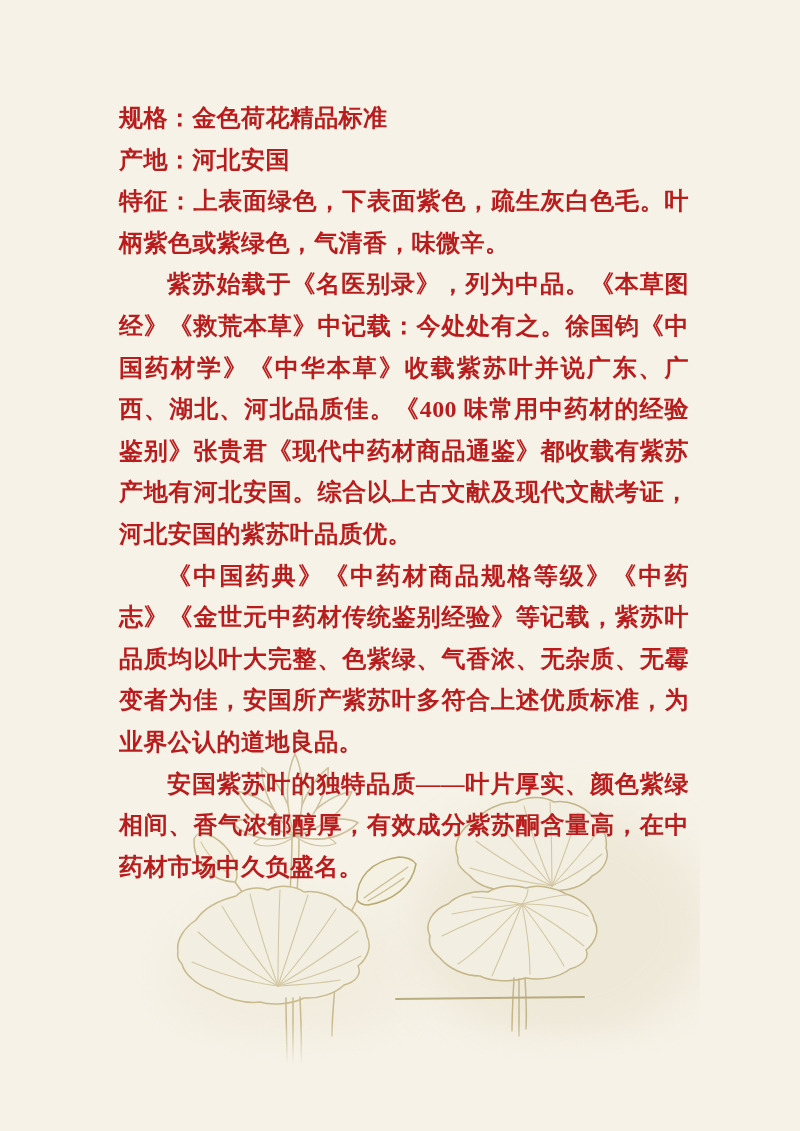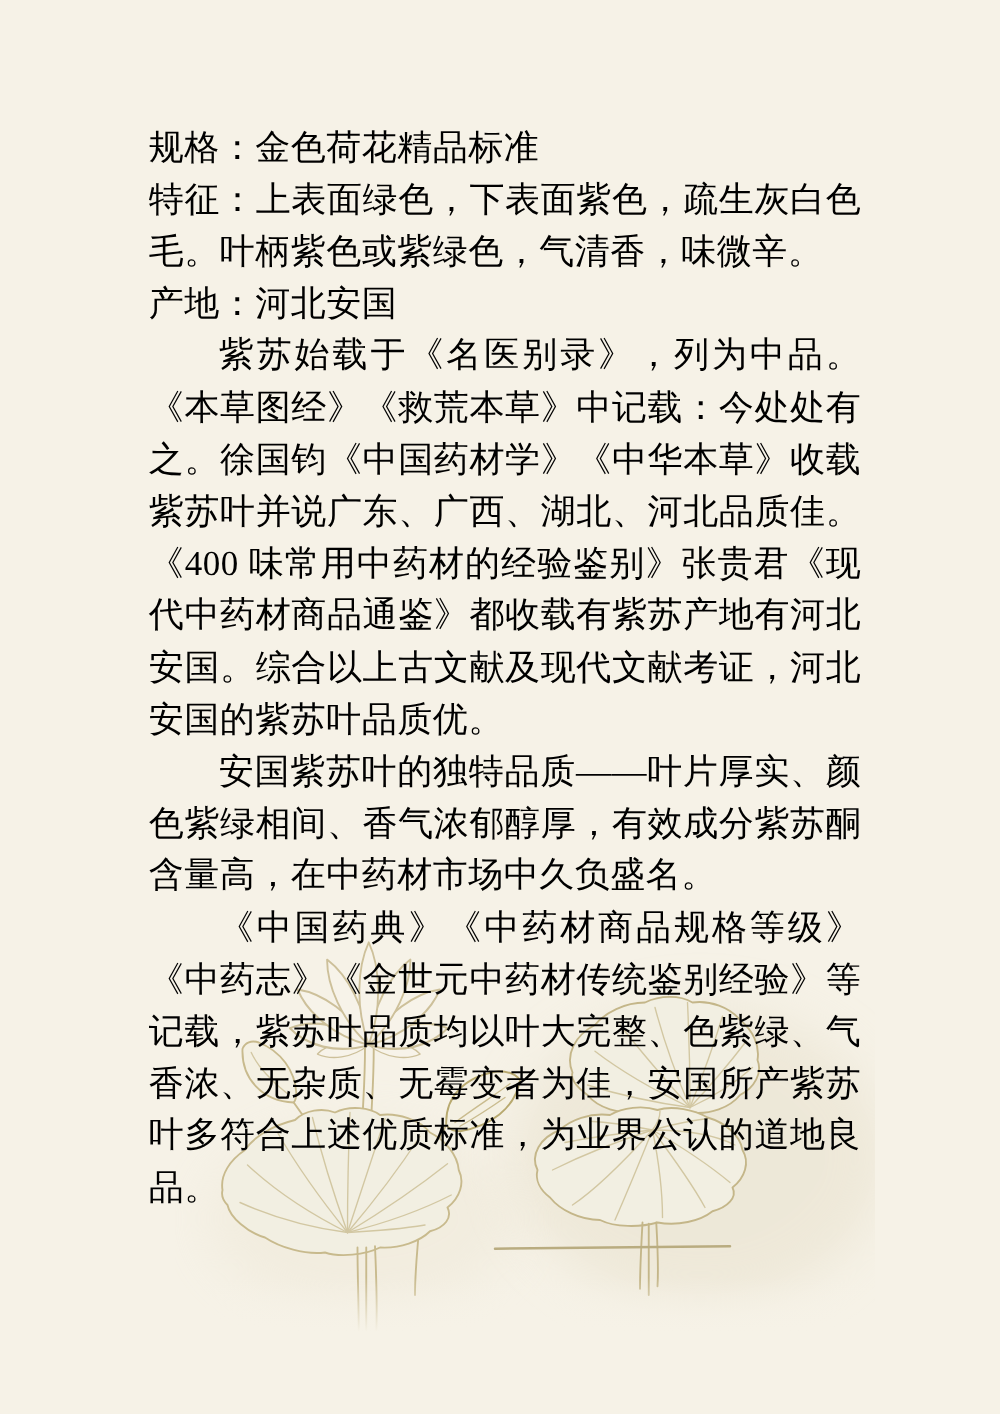--- a/index.html
+++ b/index.html
@@ -18,26 +18,27 @@
     position: absolute;
     left: 140px; top: 740px;
     width: 560px; height: 340px;
     z-index: 1;
   }
   .textblock {
     position: absolute;
     left: 119px; top: 98px;
     width: 570px;
     z-index: 2;
-    color: #000000;
-    font-size: 28px;
+    color: #b91c1c;
+    font-size: 24px;
     line-height: 41.6px;
     letter-spacing: 0.4px;
     text-align: justify;
     text-justify: inter-character;
+    font-weight: bold;
   }
   .textblock p { margin: 0; }
   .textblock p.indent { text-indent: 2em; }
 </style>
 </head>
 <body>
 
 <div class="page">
 
   <div class="illustration">
@@ -147,20 +148,20 @@
 
         <path stroke="#b9ac80" stroke-width="2" d="M256,259 L444,257"></path>
       </g>
 
       <rect x="0" y="282" width="560" height="58" fill="url(#fade)"></rect>
     </svg>
   </div>
 
   <div class="textblock">
     <p>规格：金色荷花精品标准</p>
+    <p>产地：河北安国</p>
     <p>特征：上表面绿色，下表面紫色，疏生灰白色毛。叶柄紫色或紫绿色，气清香，味微辛。</p>
-    <p>产地：河北安国</p>
     <p class="indent">紫苏始载于《名医别录》，列为中品。《本草图经》《救荒本草》中记载：今处处有之。徐国钧《中国药材学》《中华本草》收载紫苏叶并说广东、广西、湖北、河北品质佳。《400 味常用中药材的经验鉴别》张贵君《现代中药材商品通鉴》都收载有紫苏产地有河北安国。综合以上古文献及现代文献考证，河北安国的紫苏叶品质优。</p>
+    <p class="indent">《中国药典》《中药材商品规格等级》《中药志》《金世元中药材传统鉴别经验》等记载，紫苏叶品质均以叶大完整、色紫绿、气香浓、无杂质、无霉变者为佳，安国所产紫苏叶多符合上述优质标准，为业界公认的道地良品。</p>
     <p class="indent">安国紫苏叶的独特品质——叶片厚实、颜色紫绿相间、香气浓郁醇厚，有效成分紫苏酮含量高，在中药材市场中久负盛名。</p>
-    <p class="indent">《中国药典》《中药材商品规格等级》《中药志》《金世元中药材传统鉴别经验》等记载，紫苏叶品质均以叶大完整、色紫绿、气香浓、无杂质、无霉变者为佳，安国所产紫苏叶多符合上述优质标准，为业界公认的道地良品。</p>
   </div>
 
 </div>
 
 </body></html>

